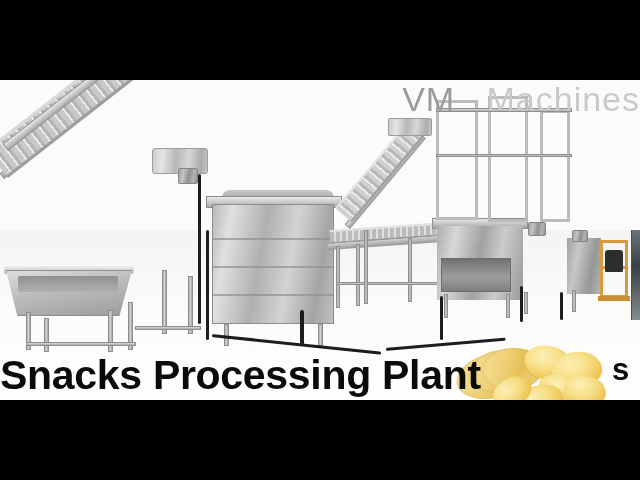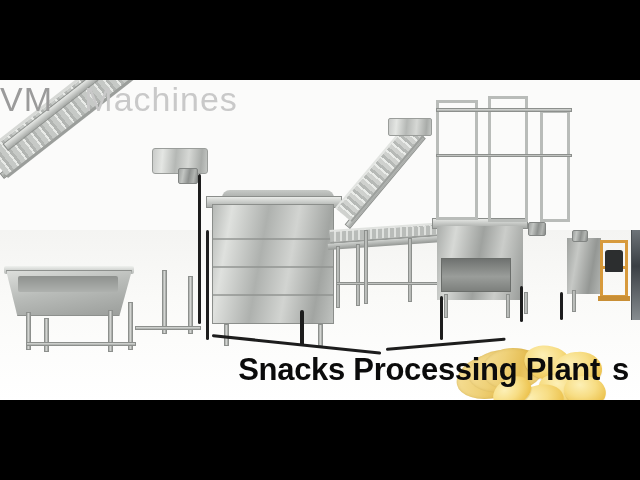--- a/index.html
+++ b/index.html
@@ -110,28 +110,28 @@
   
   #chips{position:absolute;left:452px;top:262px;width:160px;height:82px;}
   .chip{position:absolute;border-radius:50% 46% 52% 48%/50% 52% 46% 50%;
      background:radial-gradient(ellipse at 36% 32%,#fdf0b6 0%,#f7dd84 42%,#edc451 75%,#d9a93a 100%);
      box-shadow:0 1px 1px rgba(140,100,20,.22);}
   .chip-stack{position:absolute;border-radius:46% 54% 50% 50%/52% 48% 52% 48%;
      background:linear-gradient(110deg,#f6e09a 0%,#efd178 35%,#e6bf56 60%,#f3d98d 100%);
      box-shadow:inset 0 0 3px rgba(190,150,50,.5);}
 
   
-  #watermark{position:absolute;left:0;top:0;width:640px;text-align:left;
+  #watermark{position:absolute;left:0;top:0;width:640px;text-align:right;
      font-size:34px;letter-spacing:1px;color:#c9c9c9;font-weight:300;
      z-index:30;pointer-events:none;user-select:none;}
   #watermark .vm{color:#9b9b9b;}
 
   
-  #caption{position:absolute;left:0;top:272px;width:600px;text-align:right;
-     z-index:35;font-size:31px;font-weight:bold;color:#0b0b0b;letter-spacing:-.3px;}
+  #caption{position:absolute;left:0;top:272px;width:600px;text-align:left;
+     z-index:35;font-size:41px;font-weight:bold;color:#0b0b0b;letter-spacing:-.3px;}
   #caption-cut{position:absolute;left:612px;top:272px;z-index:35;
      font-size:31px;font-weight:bold;color:#0b0b0b;overflow:hidden;width:28px;}
 </style>
 </head>
 <body>
 
 <div id="frame">
 
   <div id="photo">
 

